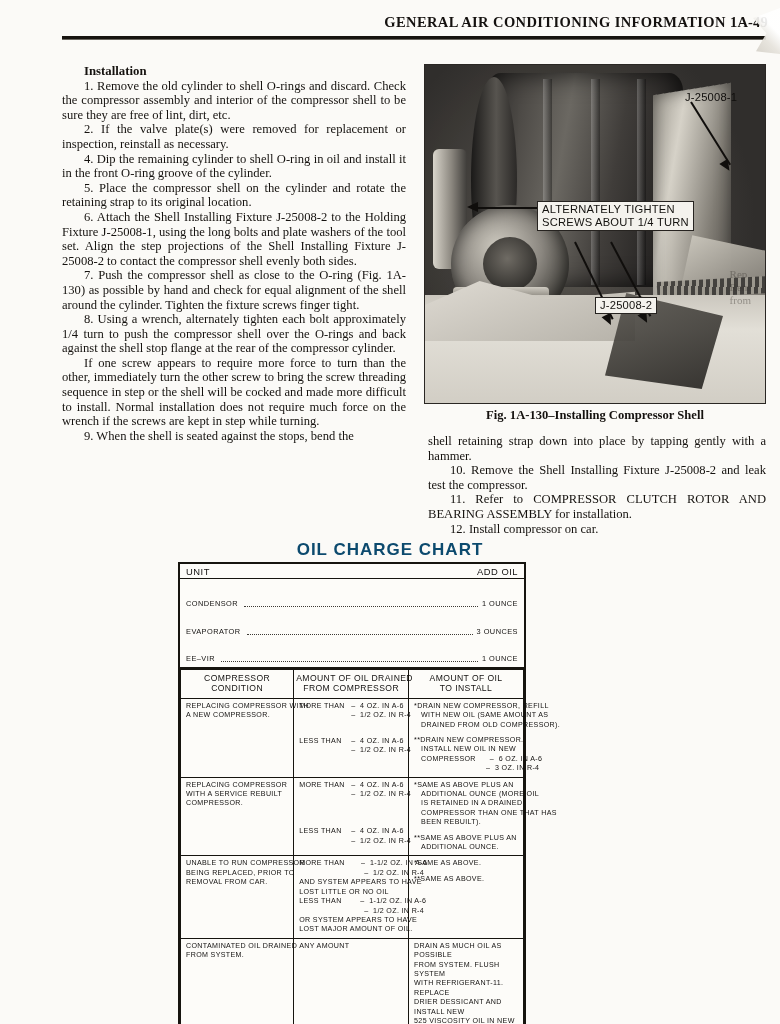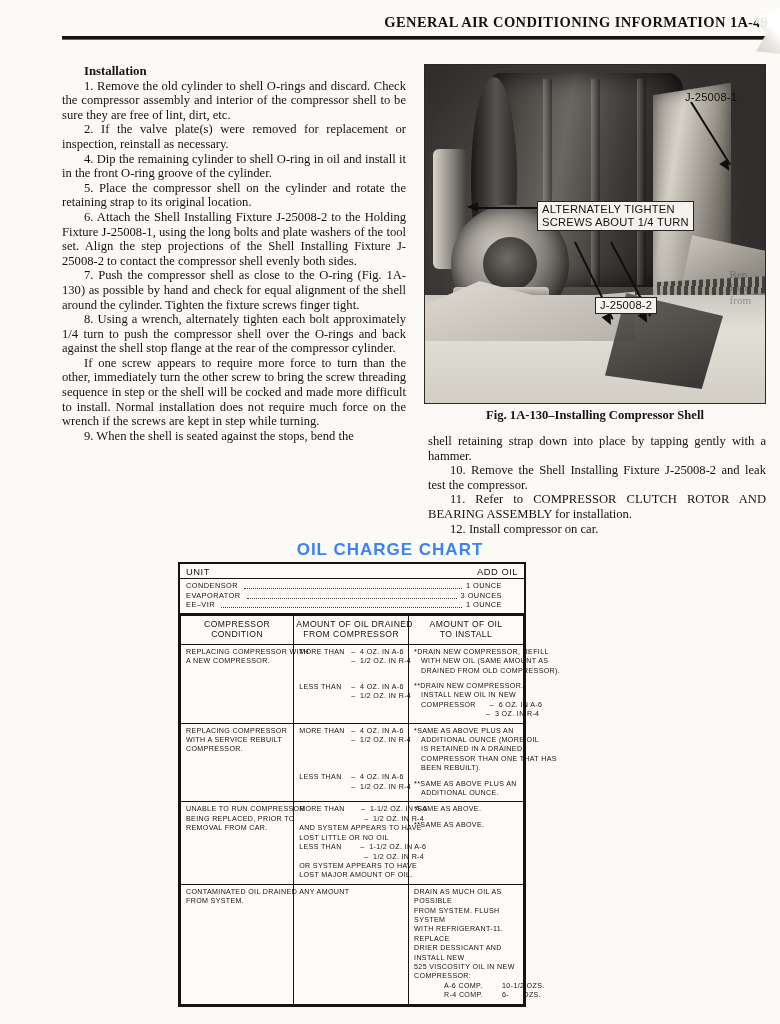--- a/index.html
+++ b/index.html
@@ -224,52 +224,52 @@
 
   
   .chart-title {
     position: absolute;
     left: 0; right: 0; top: 540px;
     text-align: center;
     font-family: "Liberation Sans", sans-serif;
     font-weight: bold;
     font-size: 17px;
     letter-spacing: 1px;
-    color: #3b82f6;
+    color: #0c4a6e;
   }
   .chart-wrap {
     position: absolute;
     left: 178px; top: 562px;
     width: 348px;
     border: 2px solid #16140f;
     background: #fdfcf9;
     font-family: "Liberation Sans", sans-serif;
     color: #131110;
   }
   .unit-block { border-bottom: 2px solid #16140f; }
   .unit-head {
     display: flex; justify-content: space-between;
     font-size: 9.4px; letter-spacing: .5px;
     padding: 2px 6px 1px 6px;
     border-bottom: 1px solid #16140f;
   }
-  .unit-rows { padding: 2px 22px 3px 6px; }
+  .unit-rows { padding: 2px 6px 3px 6px; }
   .unit-row {
     display: flex; align-items: flex-end;
     font-size: 7.4px; letter-spacing: .45px;
     line-height: 9.6px;
   }
   .unit-row .uname { white-space: nowrap; }
   .unit-row .dots {
     flex: 1;
     margin: 0 4px 1.5px 6px;
     border-bottom: 1.4px dotted #3d3a35;
     height: 1px;
   }
-  .unit-row .uval { white-space: nowrap; }
+  .unit-row .uval { white-space: nowrap; margin-top: 18px; }
 
   table.oil {
     border-collapse: collapse;
     width: 100%;
     table-layout: fixed;
   }
   table.oil th, table.oil td {
     border: 1px solid #16140f;
     vertical-align: top;
     padding: 3px 5px;

